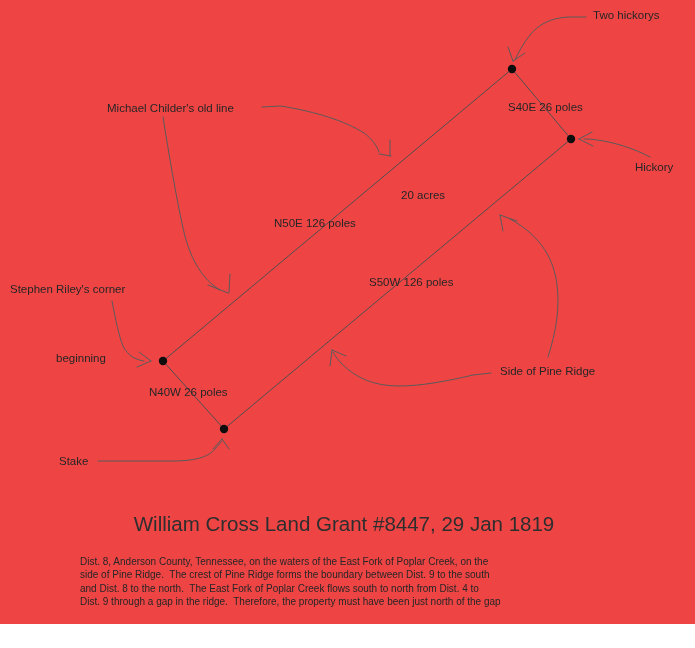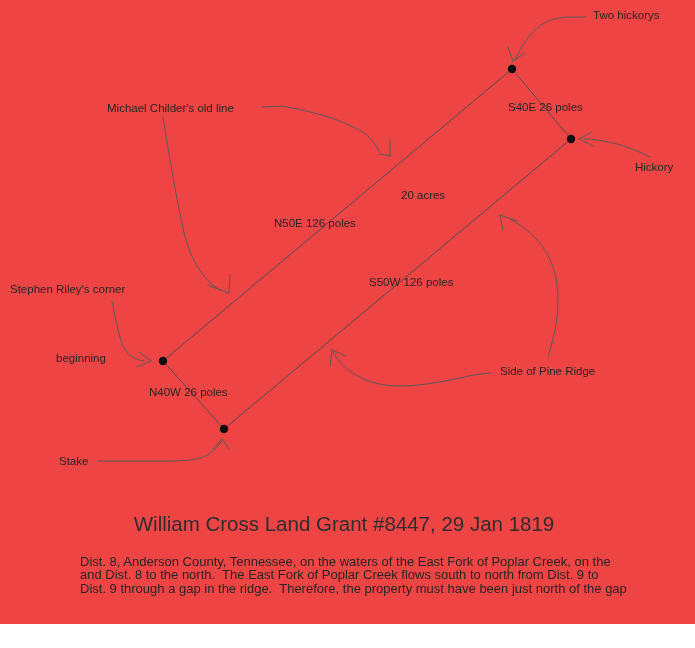--- a/index.html
+++ b/index.html
@@ -50,21 +50,21 @@
     text-align: center;
     font-size: 20.5px;
     line-height: 27px;
     color: #2e2e2e;
     white-space: pre;
   }
   .doc-desc {
     position: absolute;
     left: 80px;
     top: 555px;
-    font-size: 13px;
+    font-size: 10px;
     line-height: 13.4px;
     color: #262626;
   }
   .doc-desc .desc-line {
     white-space: pre;
   }
 </style>
 </head>
 <body>
 
@@ -134,17 +134,18 @@
       <text x="149" y="396">N40W 26 poles</text>
       <text x="59" y="465">Stake</text>
       <text x="500" y="375">Side of Pine Ridge</text>
     </g>
   </svg>
 
   <div class="doc-title">William Cross Land Grant #8447, 29 Jan 1819</div>
 
   <div class="doc-desc">
     <div class="desc-line">Dist. 8, Anderson County, Tennessee, on the waters of the East Fork of Poplar Creek, on the</div>
-    <div class="desc-line">and Dist. 8 to the north.  The East Fork of Poplar Creek flows south to north from Dist. 9 to</div>
+    <div class="desc-line">side of Pine Ridge.  The crest of Pine Ridge forms the boundary between Dist. 9 to the south</div>
+    <div class="desc-line">and Dist. 8 to the north.  The East Fork of Poplar Creek flows south to north from Dist. 4 to</div>
     <div class="desc-line">Dist. 9 through a gap in the ridge.  Therefore, the property must have been just north of the gap</div>
   </div>
 
 </div>
 
 </body></html>

